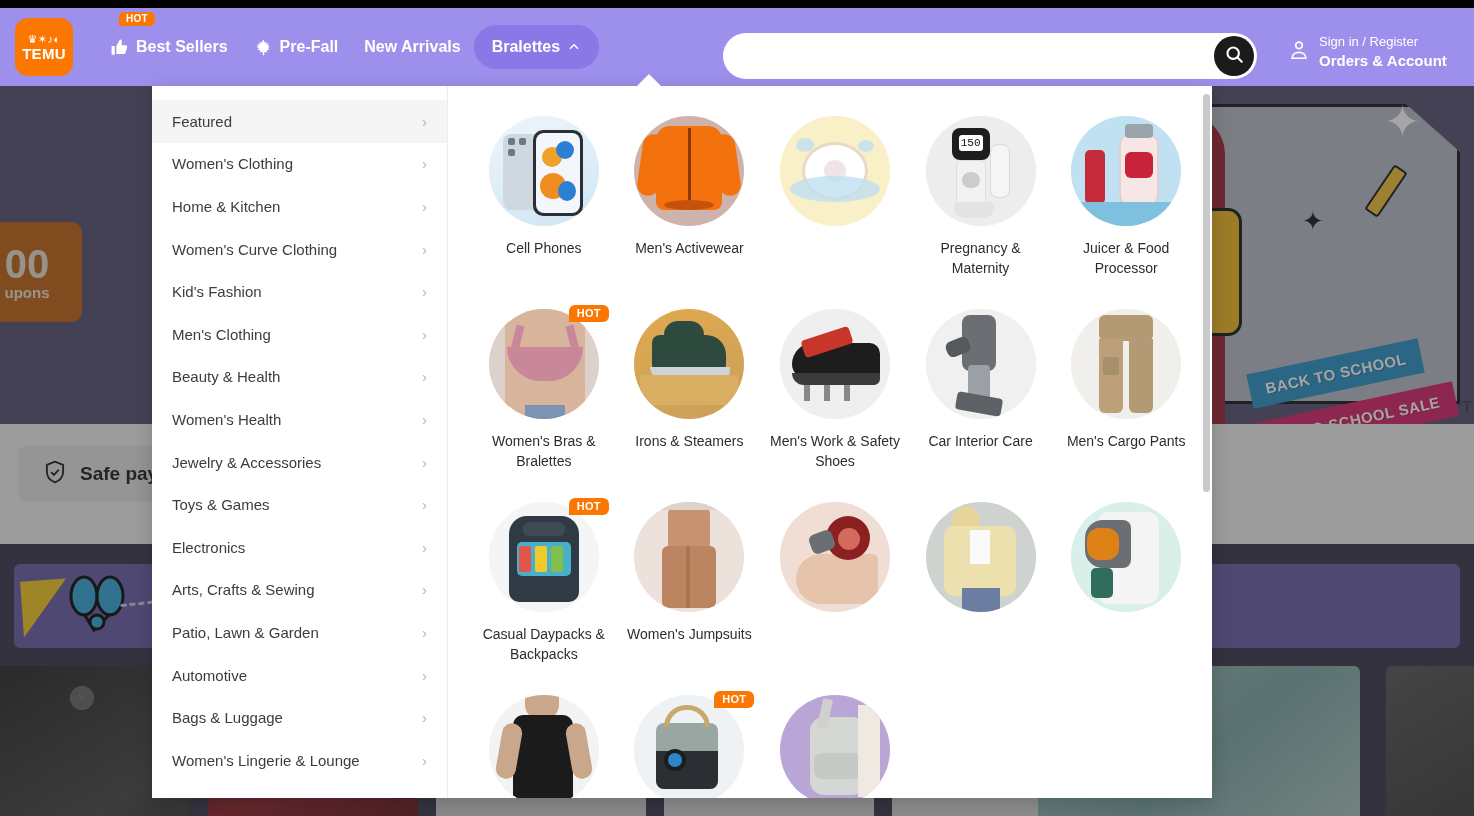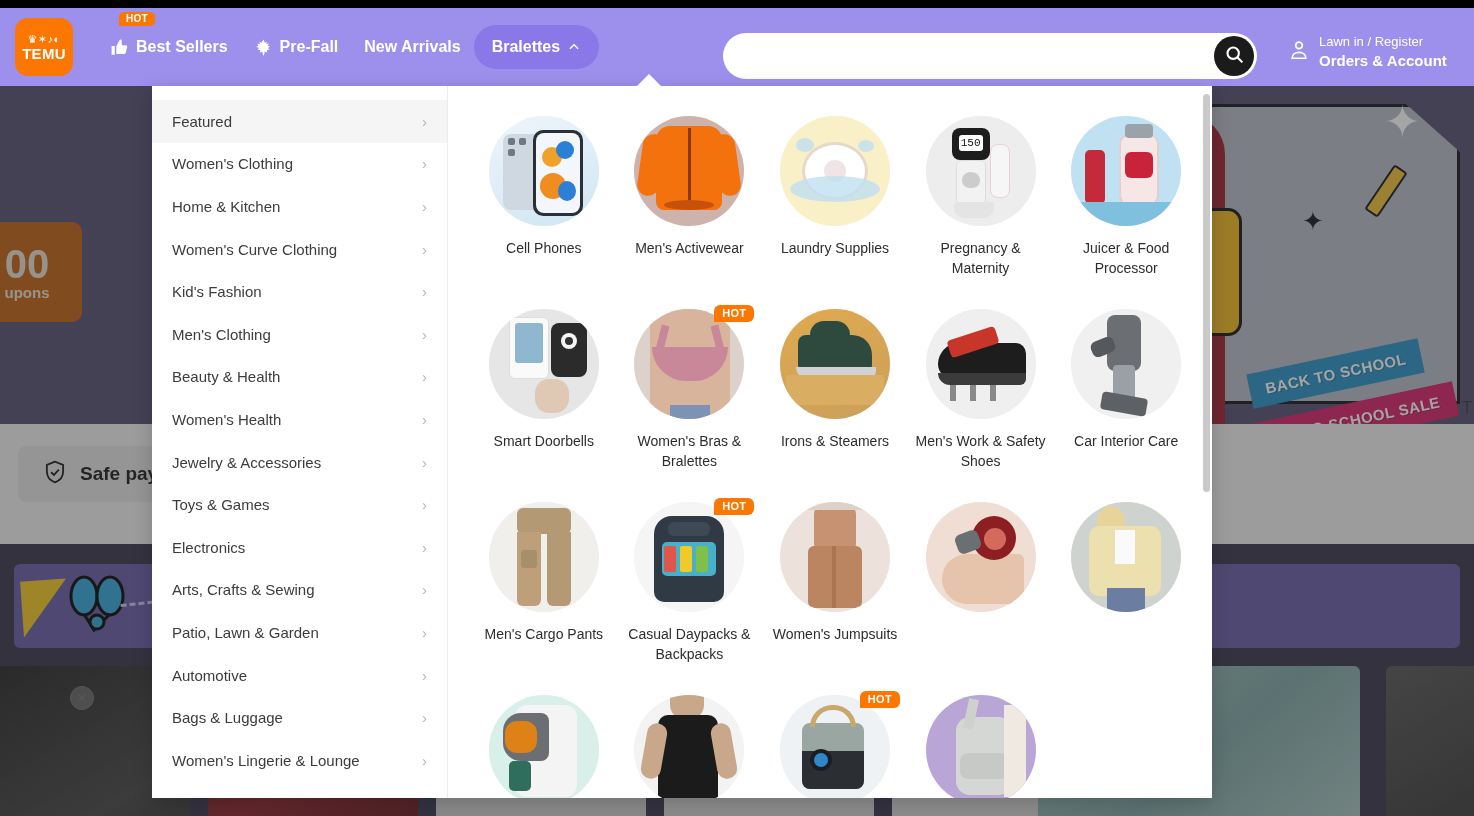--- a/index.html
+++ b/index.html
@@ -366,21 +366,21 @@
   </div>
 
   <div class="account">
     <span>
       <svg width="22" height="24" viewBox="0 0 24 24" fill="none" stroke="#fff" stroke-width="1.9">
         <circle cx="12" cy="7" r="3.6"></circle>
           <path d="M4.5 21c0-4.1 3.4-6.5 7.5-6.5s7.5 2.4 7.5 6.5z"></path>
       </svg>
     </span>
     <span class="acct-lines">
-      <span class="acct-top">Lawn in / Register</span>
+      <span class="acct-top">Sign in / Register</span>
       <span class="acct-bottom">Orders &amp; Account</span>
     </span>
   </div>
 </div>
 
 <div class="caret"></div>
 
 <div class="panel">
 
   <div class="cat-list" id="cat-list">
@@ -488,21 +488,20 @@
           <div class="thumb-wrap">
             <div class="thumb">
               <div class="sh" style="inset:0;background:#faf0c8"></div>
               <div class="sh" style="left:22px;top:26px;width:66px;height:58px;background:#fff;border-radius:50%;border:3px solid #e6d9c8"></div>
               <div class="sh" style="left:44px;top:44px;width:22px;height:22px;background:#f0e4e6;border-radius:50%"></div>
               <div class="sh" style="left:10px;top:60px;width:90px;height:26px;background:#bfe0f0;border-radius:50%;opacity:.8"></div>
               <div class="sh" style="left:16px;top:22px;width:18px;height:14px;background:#bfe0f0;border-radius:50%;opacity:.8"></div>
               <div class="sh" style="left:78px;top:24px;width:16px;height:12px;background:#bfe0f0;border-radius:50%;opacity:.8"></div>
             </div>
           </div>
-          <div class="tile-label">Laundry Supplies</div>
         </div>
         <div class="tile">
           <div class="thumb-wrap">
             <div class="thumb">
               <div class="sh" style="inset:0;background:#ededed"></div>
               <div class="sh" style="left:26px;top:12px;width:38px;height:32px;background:#1d1d1d;border-radius:8px"></div>
               <div class="sh" style="left:33px;top:19px;width:24px;height:16px;background:#fff;border-radius:3px;color:#111;font-size:11px;font-family:'Liberation Mono',monospace;text-align:center;line-height:16px">150</div>
               <div class="sh" style="left:30px;top:44px;width:30px;height:46px;background:#f2f2f2;border-radius:6px;border:1px solid #ddd"></div>
               <div class="sh" style="left:36px;top:56px;width:18px;height:16px;background:#ccc;border-radius:50% 50% 45% 45%"></div>
               <div class="sh" style="left:64px;top:28px;width:20px;height:54px;background:#f6f6f6;border-radius:8px;border:1px solid #e8cfd8"></div>
@@ -520,34 +519,20 @@
               <div class="sh" style="left:54px;top:36px;width:28px;height:26px;background:#c9233c;border-radius:6px"></div>
               <div class="sh" style="left:54px;top:8px;width:28px;height:14px;background:#9aa3aa;border-radius:4px"></div>
               <div class="sh" style="left:0;bottom:0;width:110px;height:24px;background:#7fc0de"></div>
             </div>
           </div>
           <div class="tile-label">Juicer &amp; Food Processor</div>
         </div>
         <div class="tile">
           <div class="thumb-wrap">
             <div class="thumb">
-              <div class="sh" style="inset:0;background:#e6e6e6"></div>
-              <div class="sh" style="left:20px;top:8px;width:40px;height:62px;background:#fafafa;border-radius:6px;border:1px solid #ddd"></div>
-              <div class="sh" style="left:26px;top:14px;width:28px;height:40px;background:#8fb7cf;border-radius:3px"></div>
-              <div class="sh" style="left:62px;top:14px;width:36px;height:54px;background:#2b2b2b;border-radius:8px"></div>
-              <div class="sh" style="left:72px;top:24px;width:16px;height:16px;background:#f6f6f6;border-radius:50%"></div>
-              <div class="sh" style="left:76px;top:28px;width:8px;height:8px;background:#333;border-radius:50%"></div>
-              <div class="sh" style="left:46px;top:70px;width:34px;height:34px;background:#dfc9b4;border-radius:14px"></div>
-            </div>
-          </div>
-          <div class="tile-label">Smart Doorbells</div>
-        </div>
-        <div class="tile">
-          <div class="thumb-wrap">
-            <div class="thumb">
               <div class="sh" style="inset:0;background:#ddd1cb"></div>
               <div class="sh" style="left:16px;top:0;width:80px;height:110px;background:#d9b49c"></div>
               <div class="sh" style="left:18px;top:38px;width:76px;height:34px;background:#c9879a;border-radius:0 0 38px 38px"></div>
               <div class="sh" style="left:24px;top:16px;width:8px;height:30px;background:#c9879a;transform:rotate(14deg)"></div>
               <div class="sh" style="left:80px;top:16px;width:8px;height:30px;background:#c9879a;transform:rotate(-14deg)"></div>
               <div class="sh" style="left:36px;top:96px;width:40px;height:14px;background:#7d93b5"></div>
             </div>
             <span class="tile-hot">HOT</span>
           </div>
           <div class="tile-label">Women's Bras &amp; Bralettes</div>

